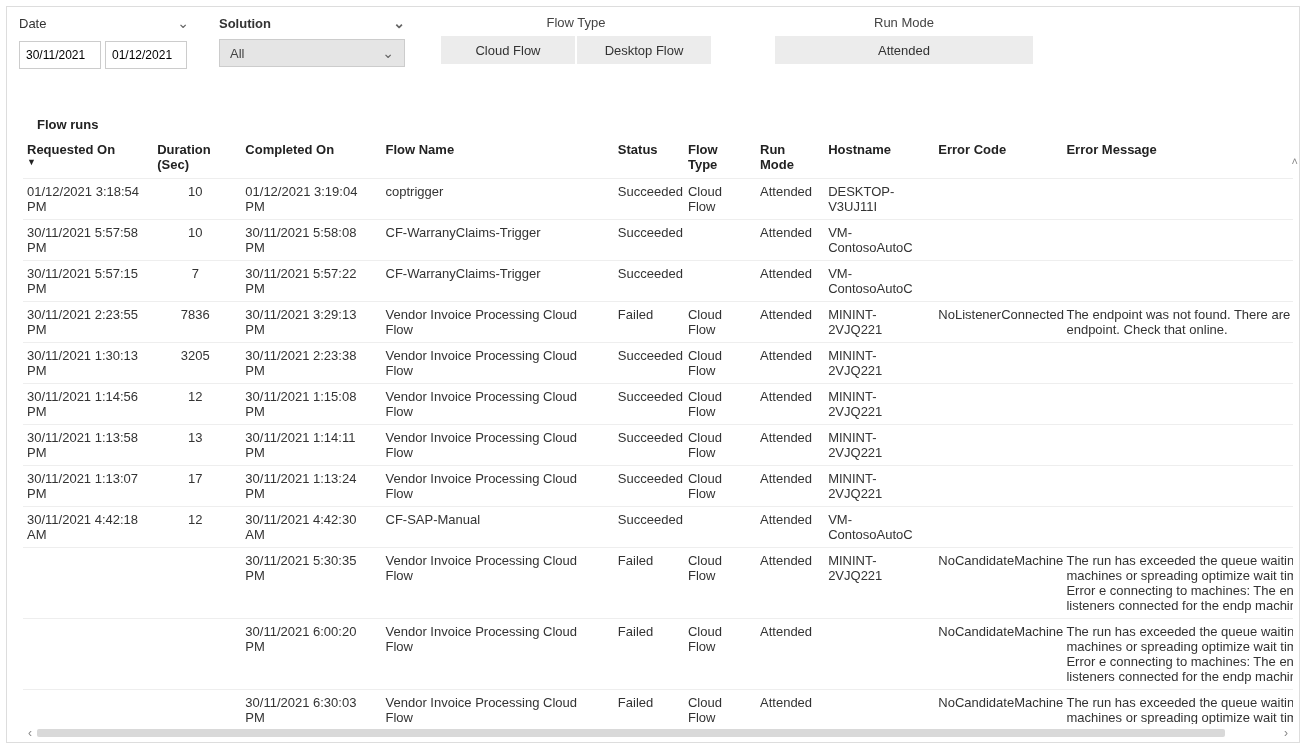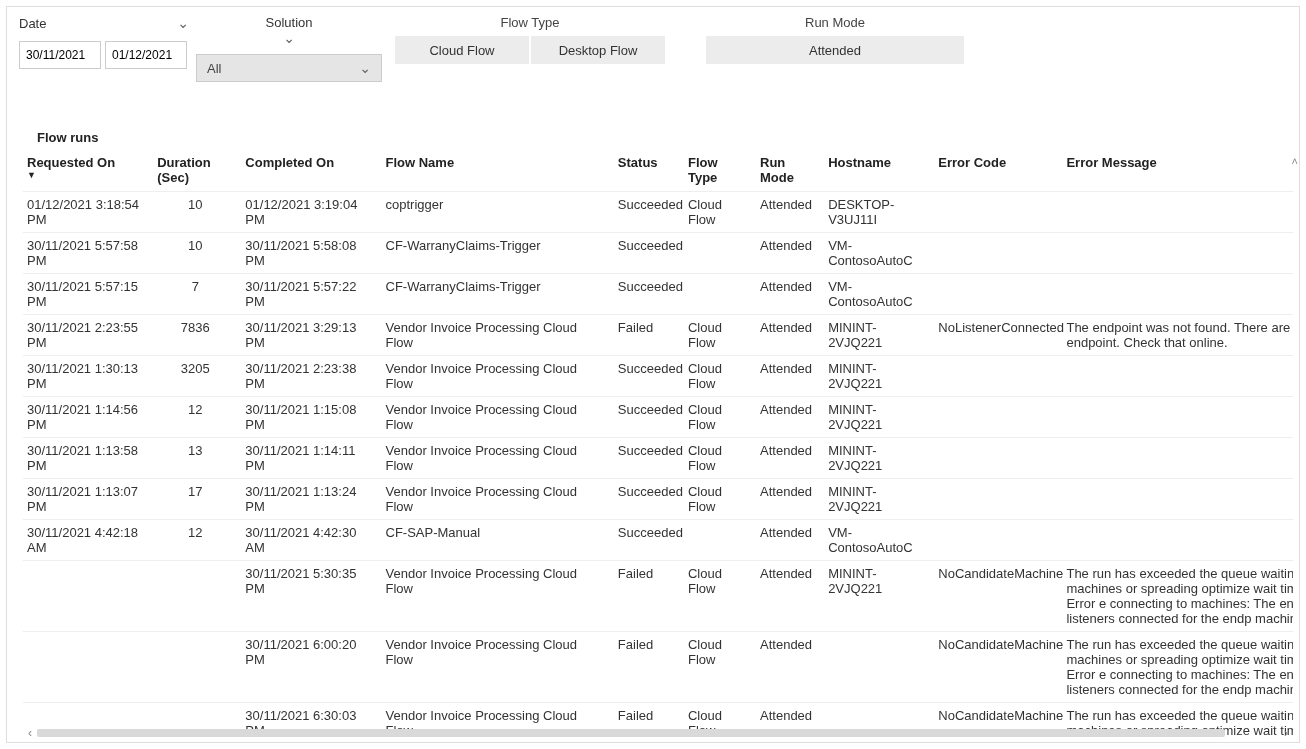--- a/index.html
+++ b/index.html
@@ -17,34 +17,34 @@
     height: 737px;
     overflow: hidden;
     position: relative;
   }
 
   
   .filters {
     display: flex;
     align-items: flex-start;
     padding: 8px 12px 4px 12px;
-    gap: 1px;
+    gap: 24px;
   }
   .filter-group { display: flex; flex-direction: column; gap: 4px; }
   .date-group { width: 170px; }
   .date-row { display: flex; gap: 4px; margin-top:6px;}
   .date-input {
     width: 82px; height: 28px; border:1px solid #ccc;
     font-size:12px; padding:0 6px; background:#fff;
   }
   .date-header { display:flex; align-items:center; justify-content:space-between; width:170px;}
   .chev { font-size:14px; color:#666; }
 
   .solution-group { width: 186px; margin-left:6px;}
-  .sol-header { display:flex; align-items:center; justify-content:space-between; width:186px; font-weight:400;flex-direction:column;}
+  .sol-header { display:flex; align-items:center; justify-content:space-between; width:186px; font-weight:700;}
   .solution-select {
     width:186px; height:28px; border:1px solid #ccc; background:#e5e5e5;
     display:flex; align-items:center; justify-content:space-between;
     padding:0 10px; font-size:13px; color:#444; margin-top:4px;
   }
 
   .slicer { display:flex; flex-direction:column; align-items:center; margin-left:12px; }
   .slicer-label { font-size:13px; color:#444; margin-bottom:6px; }
   .slicer-row { display:flex; }
   .slicer-btn {

